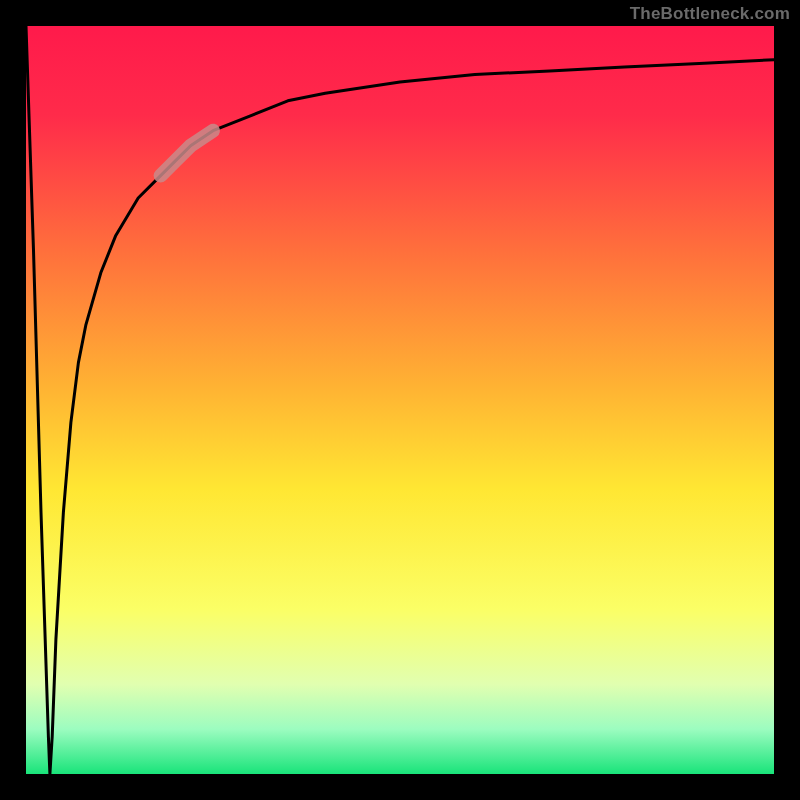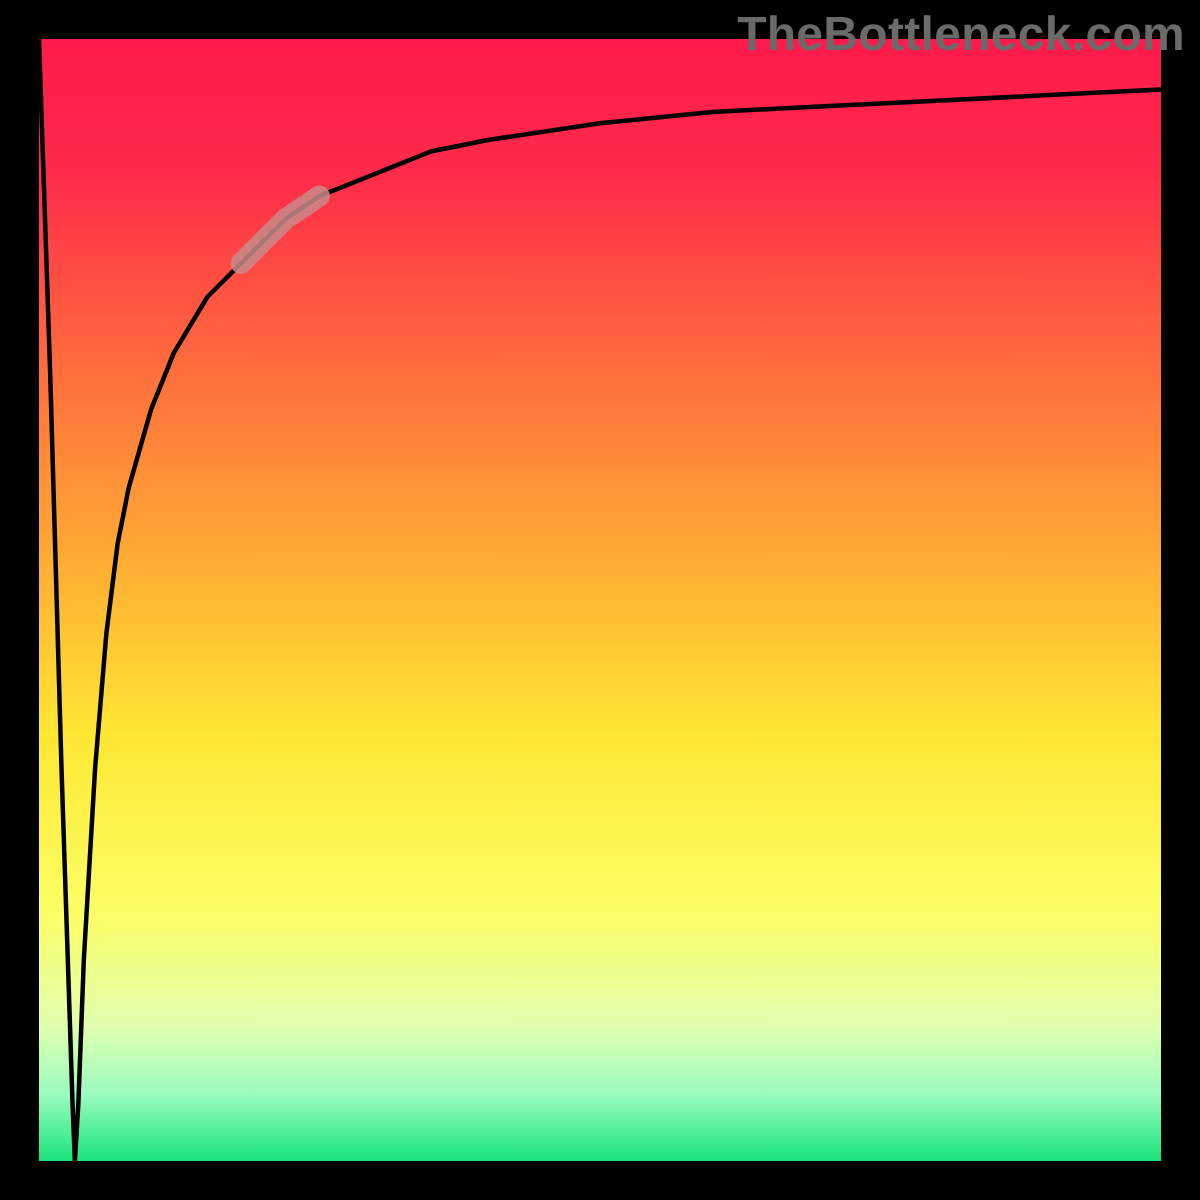--- a/index.html
+++ b/index.html
@@ -12,21 +12,21 @@
   }
   .wrap {
     position: relative;
     width: 800px;
     height: 800px;
   }
   .watermark {
     position: absolute;
     top: 4px;
     right: 10px;
-    font-size: 32px;
+    font-size: 17px;
     font-weight: 600;
     color: #6a6a6a;
     letter-spacing: 0.2px;
     z-index: 5;
   }
   svg.chart {
     position: absolute;
     left: 0;
     top: 0;
   }

